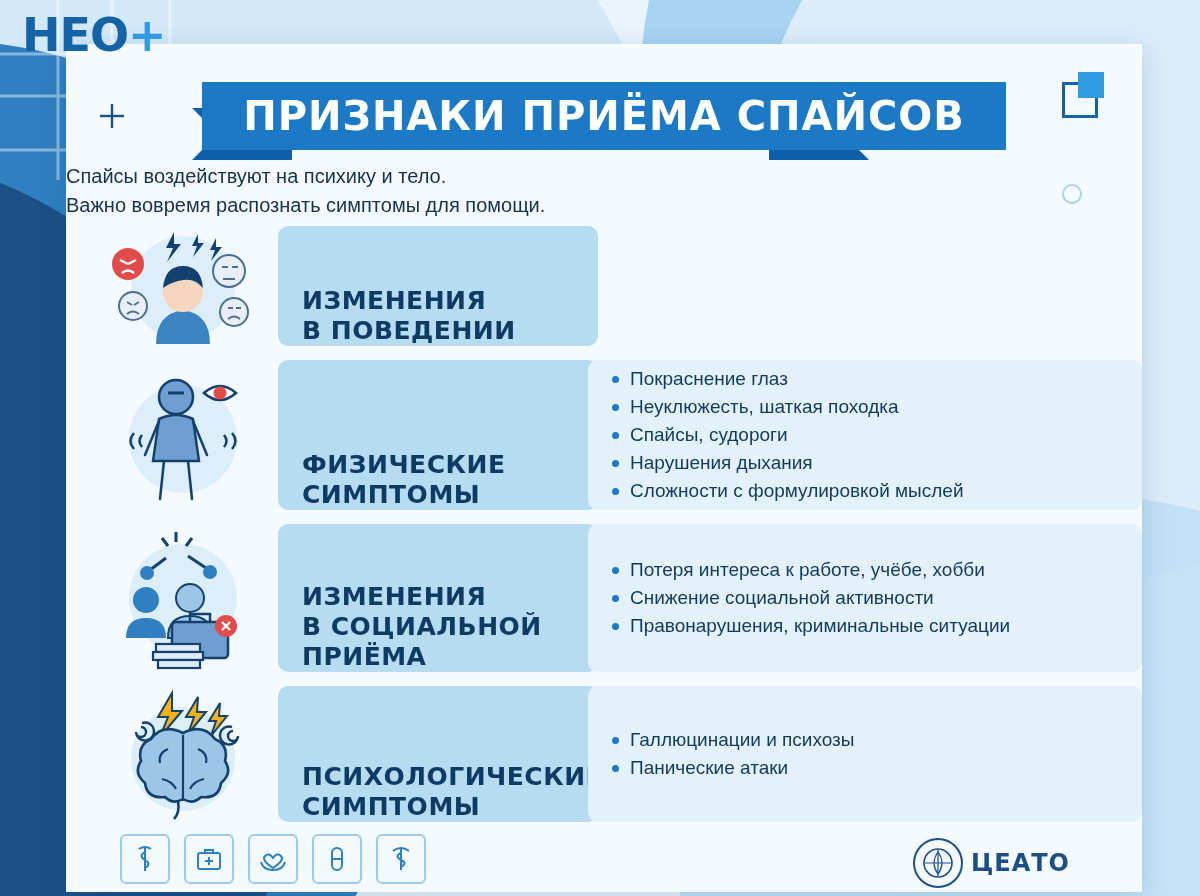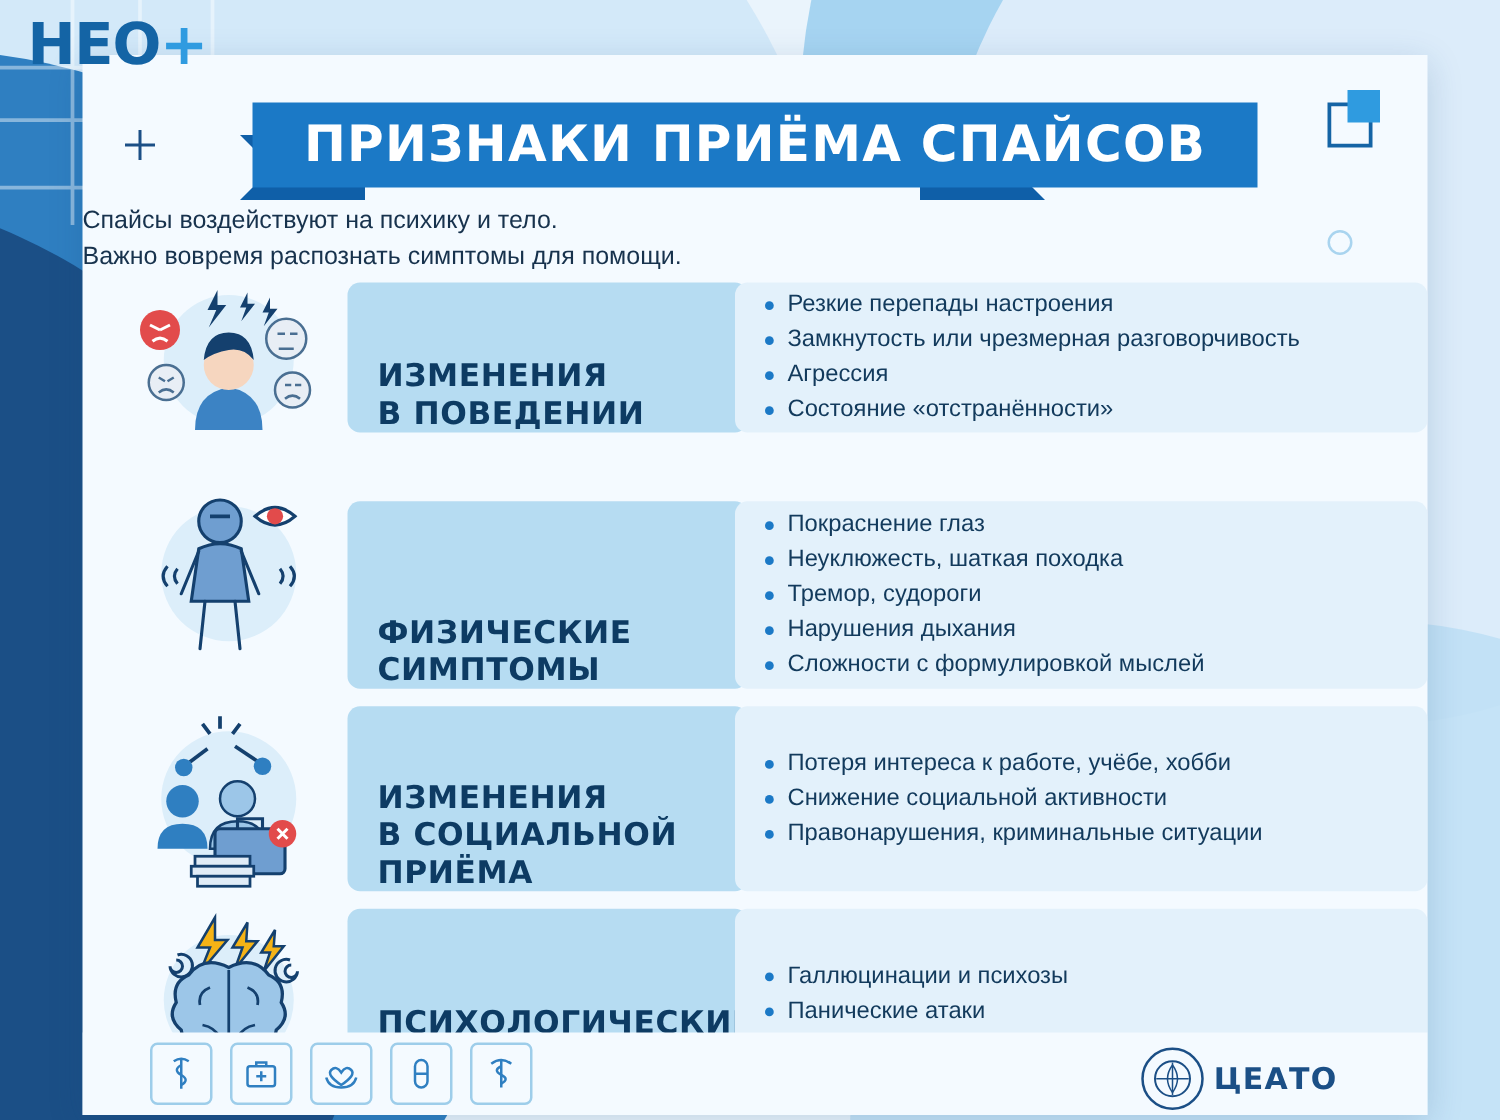--- a/index.html
+++ b/index.html
@@ -155,20 +155,21 @@
     border-radius: 50%;
   }
 
   
   .ribbon-wrap {
     position: absolute;
     left: 0;
     top: 20px;
     width: 896px;
     height: 100px;
+    padding-left: 33px;
   }
   .ribbon-tail {
     position: absolute;
     top: 44px;
     width: 100px;
     height: 52px;
     background: #0f5fa8;
   }
   .ribbon-tail.left {
     left: 126px;
@@ -278,21 +279,21 @@
     content: "";
     position: absolute;
     left: 2px;
     top: 11px;
     width: 7px;
     height: 7px;
     border-radius: 50%;
     background: #1b79c6;
   }
   .row.r1 .heading-cell, .row.r1 .list-cell { height: 120px; }
-  .row.r2 .heading-cell, .row.r2 .list-cell { height: 150px; margin-top: 41px; }
+  .row.r2 .heading-cell, .row.r2 .list-cell { height: 150px; }
   .row.r3 .heading-cell, .row.r3 .list-cell { height: 148px; }
   .row.r4 .heading-cell, .row.r4 .list-cell { height: 136px; }
 
   
   .footer {
     position: absolute;
     left: 0;
     bottom: 0;
     width: 1076px;
     height: 66px;
@@ -428,28 +429,20 @@
           <path d="M100 8 l-6 12 h5 l-4 11 11-14 h-6z" fill="#14406e"></path>
           <path d="M118 12 l-6 12 h5 l-4 11 11-14 h-6z" fill="#14406e"></path>
         </svg>
       </div>
       <div class="heading-cell">
         <h2>
           <span>ИЗМЕНЕНИЯ</span><br>
           <span>В ПОВЕДЕНИИ</span>
         </h2>
       </div>
-      <div class="list-cell">
-        <ul>
-          <li>Резкие перепады настроения</li>
-          <li>Замкнутость или чрезмерная разговорчивость</li>
-          <li>Агрессия</li>
-          <li>Состояние «отстранённости»</li>
-        </ul>
-      </div>
     </div>
 
     <div class="row r2">
       <div class="icon-cell">
         <svg width="170" height="145" viewBox="0 0 170 145">
           <circle cx="85" cy="76" r="54" fill="#dceefa"></circle>
           <g fill="#6f9ed0" stroke="#14406e" stroke-width="2.5">
             <circle cx="78" cy="34" r="17"></circle>
             <path d="M61 56 q17-8 34 0 l6 42 h-46 z"></path>
             <path d="M61 58 l-14 34 M95 58 l14 34" stroke-linecap="round" fill="none"></path>
@@ -473,21 +466,21 @@
       <div class="heading-cell">
         <h2>
           <span>ФИЗИЧЕСКИЕ</span><br>
           <span>СИМПТОМЫ</span>
         </h2>
       </div>
       <div class="list-cell">
         <ul>
           <li>Покраснение глаз</li>
           <li>Неуклюжесть, шаткая походка</li>
-          <li>Тремор, судороги</li>
+          <li>Спайсы, судороги</li>
           <li>Нарушения дыхания</li>
           <li>Сложности с формулировкой мыслей</li>
         </ul>
       </div>
     </div>
 
     <div class="row r3">
       <div class="icon-cell">
         <svg width="170" height="145" viewBox="0 0 170 145">
           <circle cx="85" cy="72" r="54" fill="#dceefa"></circle>

